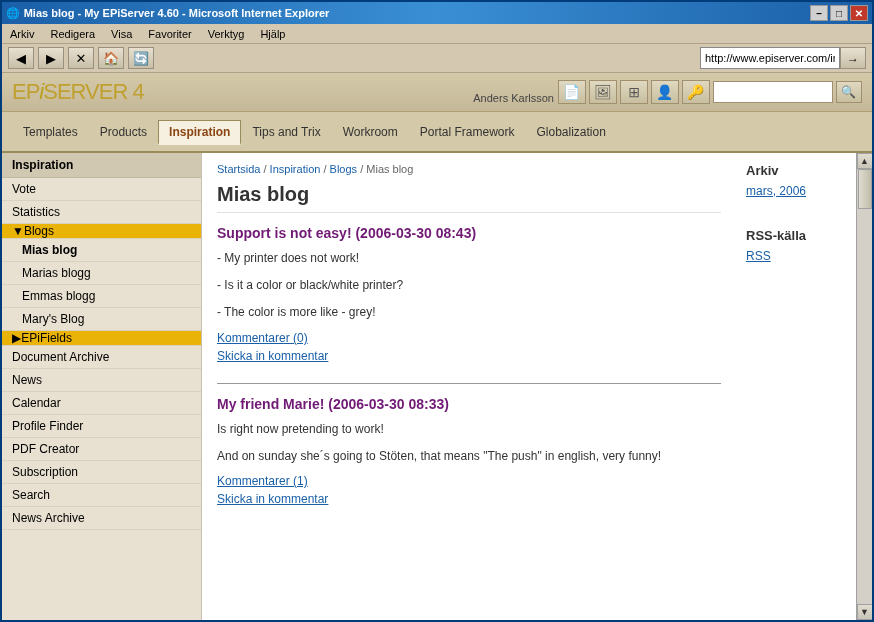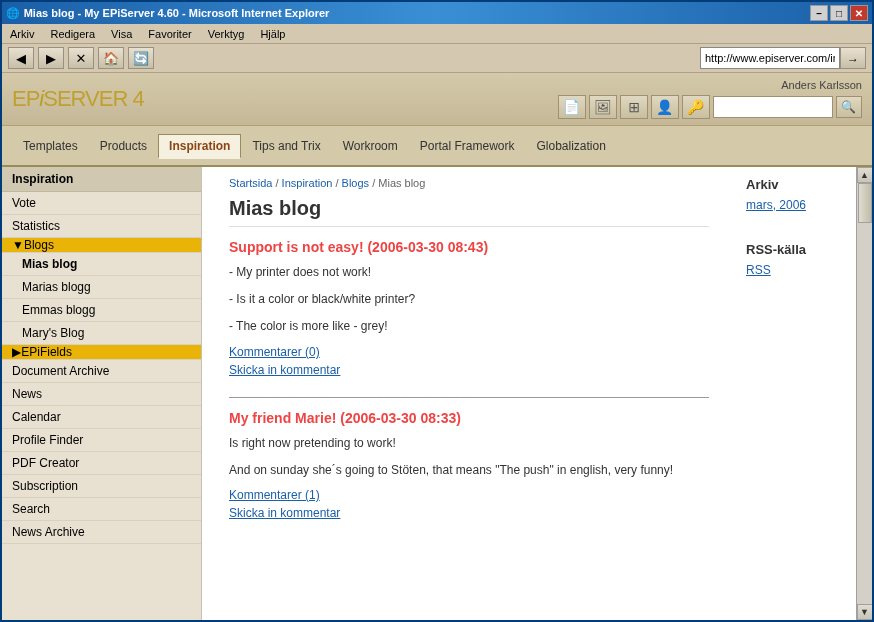--- a/index.html
+++ b/index.html
@@ -24,48 +24,48 @@
     .toolbar { background: #d4c9b0; padding: 3px 6px; display: flex; align-items: center; gap: 4px; border-bottom: 1px solid #b0a08a; }
     .tb-btn { width: 26px; height: 22px; background: linear-gradient(to bottom, #e8e0d0, #c8bfa8); border: 1px solid #9a9080; display: flex; align-items: center; justify-content: center; cursor: pointer; font-size: 13px; }
     .search-box { display: flex; align-items: center; margin-left: auto; }
     .search-input { width: 140px; height: 22px; border: 1px solid #888; padding: 2px 4px; font-size: 11px; background: white; }
     .search-go { width: 26px; height: 22px; background: linear-gradient(to bottom, #e8e0d0, #c8bfa8); border: 1px solid #9a9080; display: flex; align-items: center; justify-content: center; cursor: pointer; }
 
     
     .epi-header { background: linear-gradient(to bottom, #d4c9a8, #c4b898); padding: 6px 10px; display: flex; align-items: center; justify-content: space-between; border-bottom: 1px solid #b0a070; }
     .epi-logo { font-size: 22px; font-weight: normal; color: #333; letter-spacing: -1px; }
     .epi-logo span { color: #c0a030; }
-    .epi-right { display: flex; flex-direction: column; align-items: flex-end; gap: 4px; }
+    .epi-right { display: flex; flex-direction: row; align-items: flex-end; gap: 4px; }
     .user-name { font-size: 11px; color: #444; }
     .epi-toolbar { display: flex; gap: 3px; align-items: center; }
     .epi-tb-btn { width: 28px; height: 24px; background: linear-gradient(to bottom, #e0d8c0, #c8bfa0); border: 1px solid #a09070; display: flex; align-items: center; justify-content: center; cursor: pointer; font-size: 14px; color: #555; }
     .epi-search-input { width: 120px; height: 22px; border: 1px solid #a09070; background: white; padding: 2px 4px; font-size: 11px; }
     .epi-search-btn { width: 26px; height: 22px; background: linear-gradient(to bottom, #e0d8c0, #c8bfa0); border: 1px solid #a09070; cursor: pointer; display: flex; align-items: center; justify-content: center; color: #555; }
 
     
     .nav-tabs { background: #d4c9a8; display: flex; align-items: flex-end; padding: 8px 10px; border-bottom: 2px solid #9a8c5a; }
     .nav-tab { padding: 4px 10px; font-size: 12px; cursor: pointer; color: #333; text-decoration: none; border-top: 1px solid transparent; border-left: 1px solid transparent; border-right: 1px solid transparent; }
     .nav-tab.active { background: #f5f0e0; border-top: 1px solid #9a8c5a; border-left: 1px solid #9a8c5a; border-right: 1px solid #9a8c5a; border-bottom: 2px solid #f5f0e0; color: #8b4513; font-weight: bold; margin-bottom: -2px; }
 
     
     .sidebar { width: 200px; background: #e8e0d0; border-right: 1px solid #c8c0b0; overflow-y: auto; padding: 0; flex-shrink: 0; }
     .sidebar-section { font-size: 12px; font-weight: bold; color: #000; background: #d0c8b0; padding: 5px 10px; border-bottom: 1px solid #c0b8a0; }
     .sidebar-item { font-size: 12px; color: #000; padding: 4px 10px; border-bottom: 1px solid #d8d0c0; cursor: pointer; background: #e8e0d0; }
     .sidebar-sub { padding-left: 20px; }
     .sidebar-sub-active { font-weight: bold; }
     .sidebar-group { font-size: 12px; color: #000; padding: 0 10px; border-bottom: 1px solid #d8d0c0; background: #eab308; cursor: pointer; }
 
     
-    .main-content { flex: 1; padding: 10px 27px; overflow-y: auto; background: #fff; }
+    .main-content { flex: 1; padding: 10px 15px; overflow-y: auto; background: #fff; }
     .breadcrumb { font-size: 11px; color: #666; margin-bottom: 8px; }
     .breadcrumb a { color: #1a5fa8; text-decoration: none; }
     .page-title { font-size: 20px; font-weight: bold; color: #333; margin-bottom: 12px; border-bottom: 1px solid #e0e0e0; padding-bottom: 6px; }
 
     .blog-post { margin-bottom: 20px; }
-    .post-title { font-size: 14px; font-weight: bold; color: #ef4444; cursor: pointer; margin-bottom: 8px; }
+    .post-title { font-size: 14px; font-weight: bold; color: #701a75; cursor: pointer; margin-bottom: 8px; }
     .post-body { font-size: 12px; color: #333; line-height: 1.6; margin-bottom: 8px; }
     .post-link { font-size: 12px; color: #1a5fa8; text-decoration: underline; cursor: pointer; margin-bottom: 4px; display: block; }
     .post-divider { border: none; border-top: 1px solid #999; margin: 12px 0; }
 
     
     .right-sidebar { width: 120px; padding: 10px; flex-shrink: 0; font-size: 12px; }
     .right-section-title { font-size: 13px; font-weight: bold; color: #333; margin-bottom: 6px; }
     .right-link { color: #1a5fa8; text-decoration: underline; cursor: pointer; display: block; margin-bottom: 4px; font-size: 12px; }
 
     

